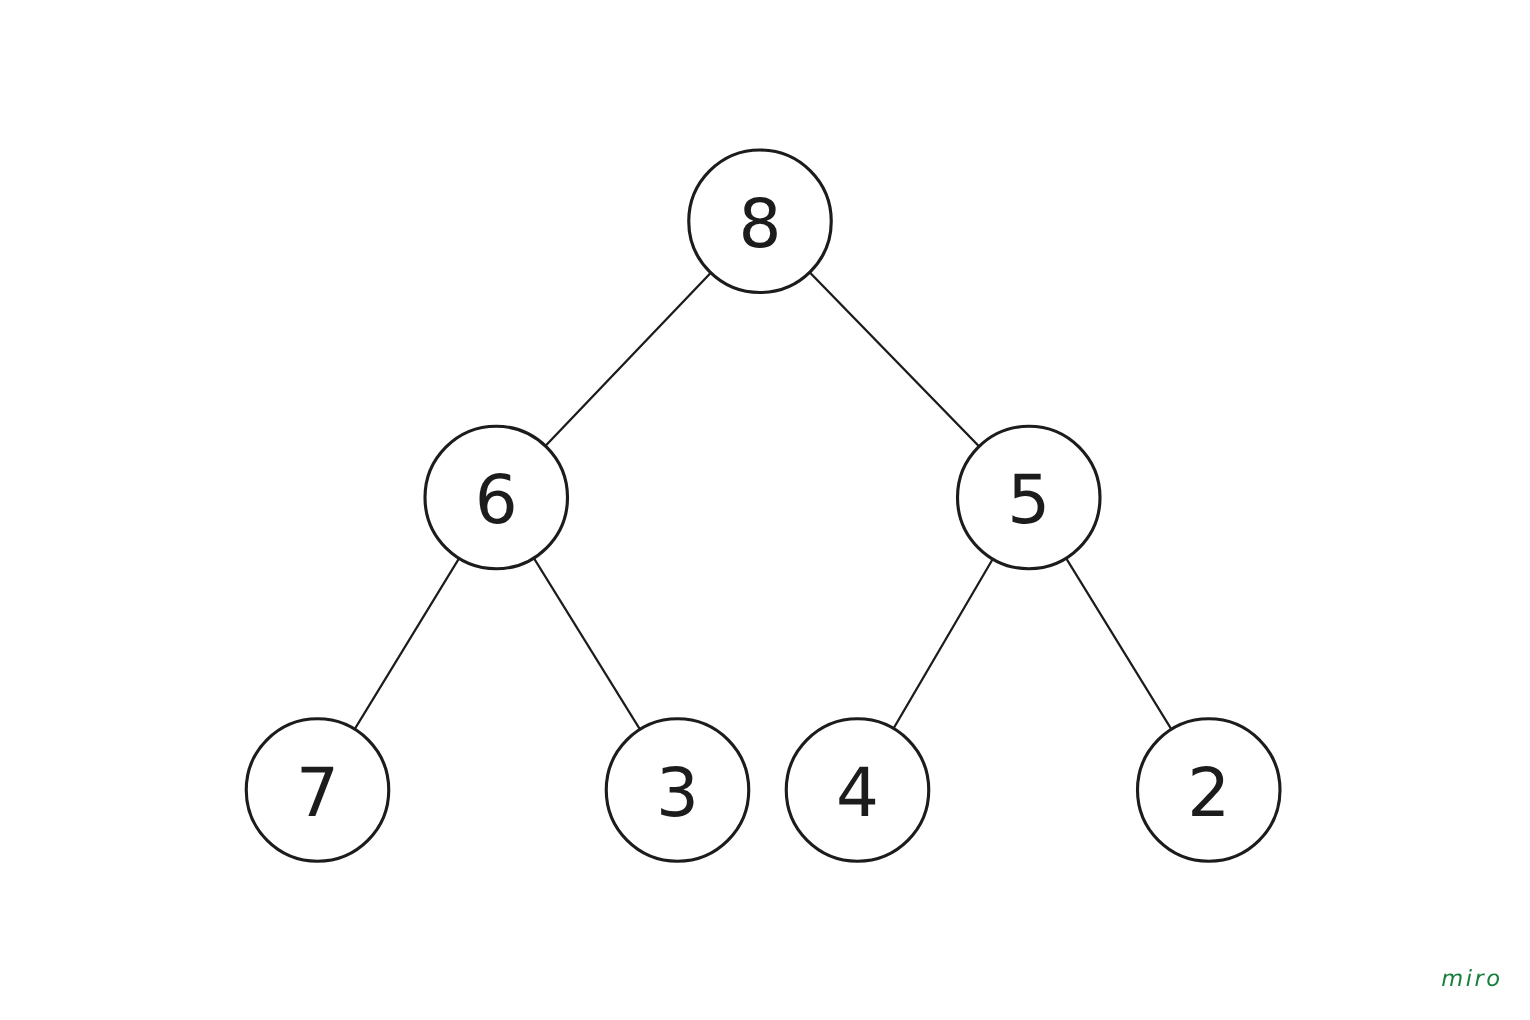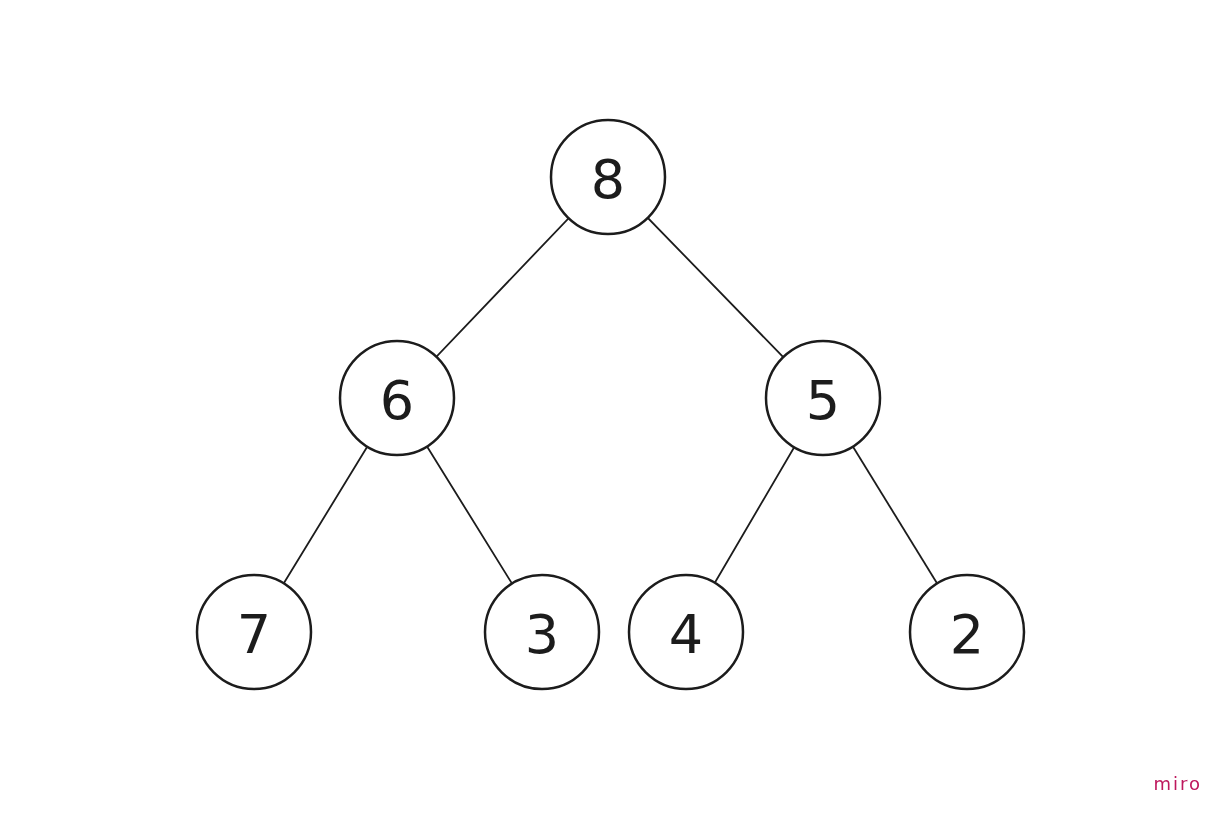--- a/index.html
+++ b/index.html
@@ -86,13 +86,13 @@
           <text x="686" y="632" text-anchor="middle" dominant-baseline="central" dy="0.04em" fill="#1c1c1c" font-size="54" class="tree-node-label">4</text>
         </g>
         <g>
           <circle cx="967" cy="632" r="57" fill="#ffffff" stroke="#1c1c1c" stroke-width="2.5" class="tree-node-circle"></circle>
           <text x="967" y="632" text-anchor="middle" dominant-baseline="central" dy="0.04em" fill="#1c1c1c" font-size="54" class="tree-node-label">2</text>
         </g>
       </g>
   </svg>
 </div>
 
-<div class="watermark" title="miro" style="color: #be185d;">miro</div>
+<div class="watermark" title="miro" style="color: #15803d; font-style: italic;">miro</div>
 
 </body></html>

